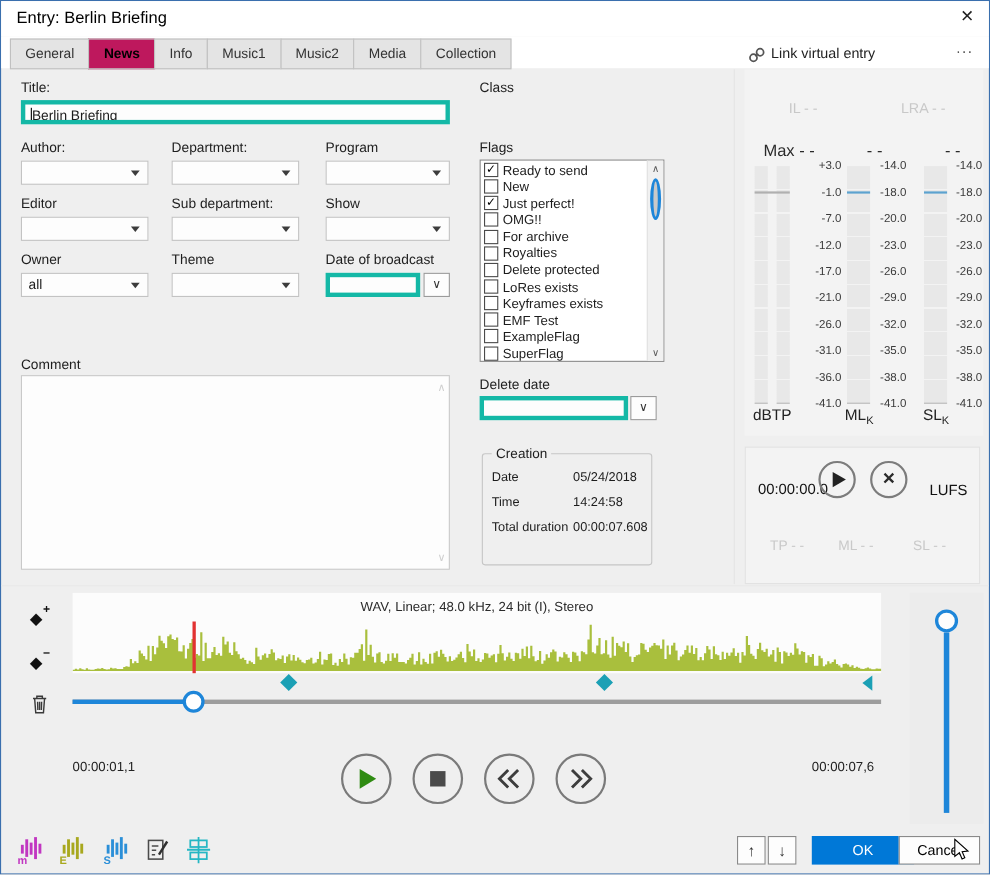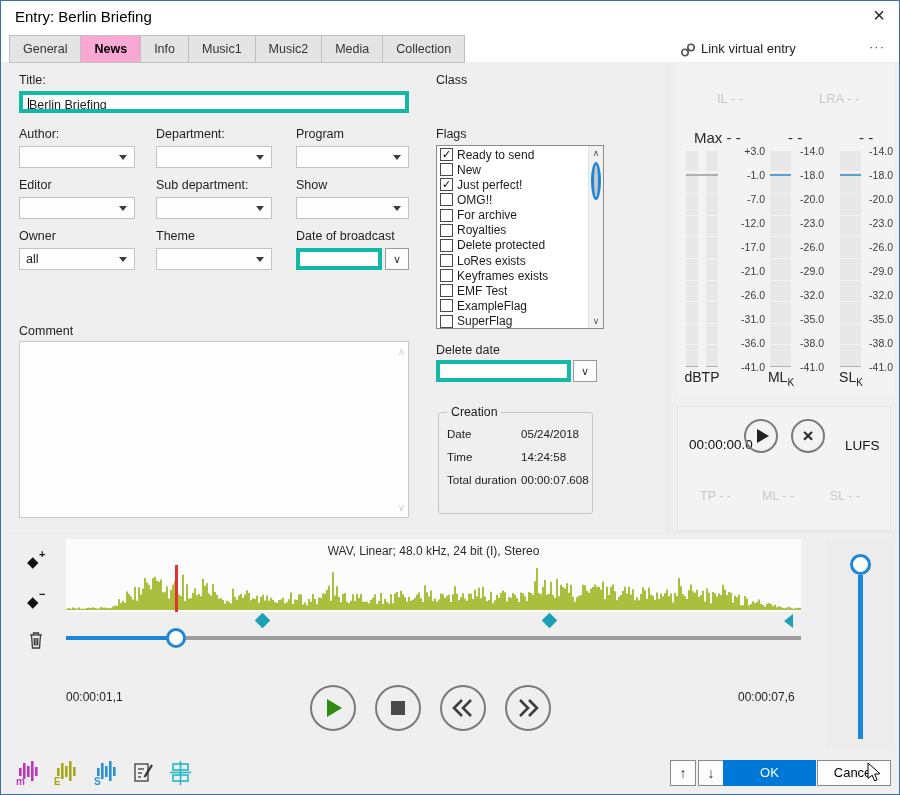--- a/index.html
+++ b/index.html
@@ -7,21 +7,21 @@
     box-sizing:border-box;overflow:hidden;font-family:"Liberation Sans",sans-serif;color:#1c1c1c;}
   
   .titlebar{position:absolute;left:0;top:0;width:100%;height:32px;background:#ffffff;}
   .titlebar .t{position:absolute;left:14px;top:7px;font-size:15px;color:#000;text-align:right;}
   .close-x{position:absolute;right:14px;top:3px;font-size:20px;color:#222;cursor:default;}
   
   .tabstrip{position:absolute;left:0;top:32px;width:100%;height:29px;background:#ffffff;}
   .tabs{position:absolute;left:8px;top:2px;display:flex;}
   .tab{height:26px;line-height:26px;padding:0 13px;font-size:12.5px;background:#e4e4e4;
     border:1px solid #c0c0c0;margin-right:-1px;color:#333;}
-  .tab.sel{background:#f9a8d4;font-weight:bold;color:#000;}
+  .tab.sel{background:#be185d;font-weight:bold;color:#000;}
   .linkhdr{position:absolute;left:676px;top:6px;width:214px;height:22px;}
   .linkhdr .lbl2{position:absolute;left:24px;top:2px;font-size:13px;color:#222;}
   .linkhdr .dots{position:absolute;right:6px;top:0px;font-size:13px;color:#444;letter-spacing:1px;}
   
   .lbl{position:absolute;font-size:12.5px;color:#1e1e1e;white-space:nowrap;}
   .textbox{position:absolute;background:#fdfdfd;border:4px solid #14b8a6;box-sizing:border-box;
     font-size:12.5px;padding:3px 5px;white-space:nowrap;overflow:hidden;}
   .caret{display:inline-block;width:1px;height:13px;background:#000;vertical-align:-2px;}
   .combo{position:absolute;height:22px;background:#fdfdfd;border:1px solid #c3c3c3;box-sizing:border-box;}
   .combo .val{position:absolute;left:6px;top:3px;font-size:12.5px;}
@@ -92,21 +92,21 @@
     border-top:9px solid transparent;border-bottom:9px solid transparent;border-left:15px solid #2f8b12;}
   .tbtn .sq{position:absolute;left:14px;top:14px;width:14px;height:14px;background:#4a4a4a;}
   .volpanel{position:absolute;left:826px;top:538px;width:67px;height:210px;background:#ececec;}
   .voltrack{position:absolute;left:31px;top:36px;width:5px;height:164px;background:#1e86d9;}
   .volthumb{position:absolute;left:23px;top:15px;width:21px;height:21px;border-radius:50%;
     background:#fdfdfd;border:3px solid #1e86d9;box-sizing:border-box;}
   
   .bicon{position:absolute;top:758px;}
   .sqbtn{position:absolute;top:759px;width:26px;height:26px;background:#fdfdfd;border:1px solid #8a8a8a;
     box-sizing:border-box;text-align:center;line-height:24px;font-size:14px;color:#333;}
-  .okbtn{position:absolute;left:722px;top:759px;width:93px;height:26px;background:#0078d7;color:#fff;
+  .okbtn{position:absolute;left:737px;top:759px;width:93px;height:26px;background:#0078d7;color:#fff;
     font-size:13px;text-align:center;line-height:26px;}
   .cancelbtn{position:absolute;left:816px;top:759px;width:74px;height:26px;background:#fdfdfd;color:#000;
     border:1px solid #8a8a8a;box-sizing:border-box;font-size:13px;text-align:center;line-height:24px;}
   .cursor{position:absolute;left:866px;top:761px;}
 </style>
 </head>
 <body>
 
 <div class="dialog">
 

